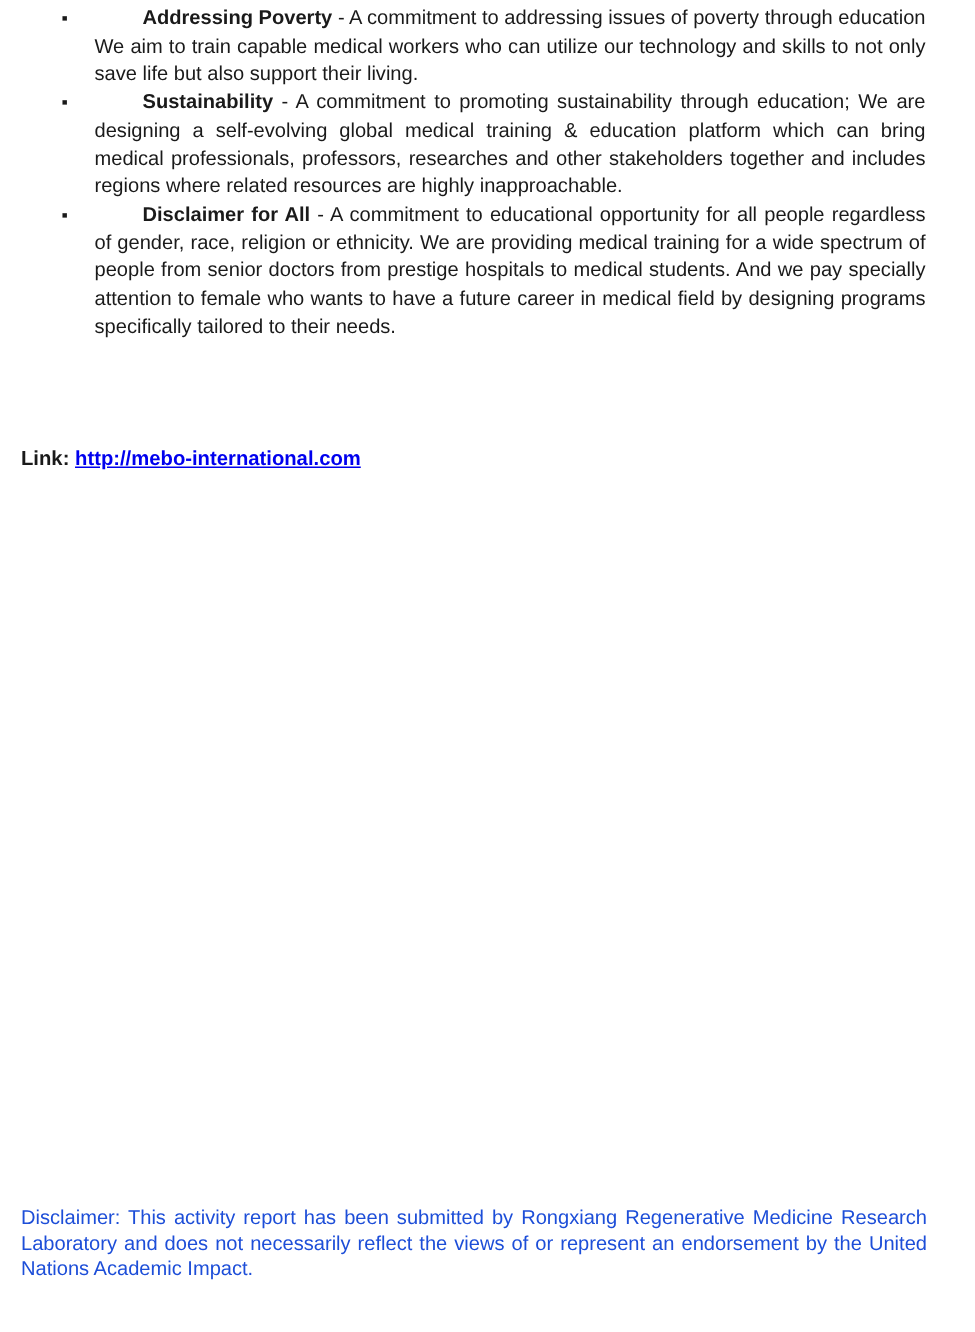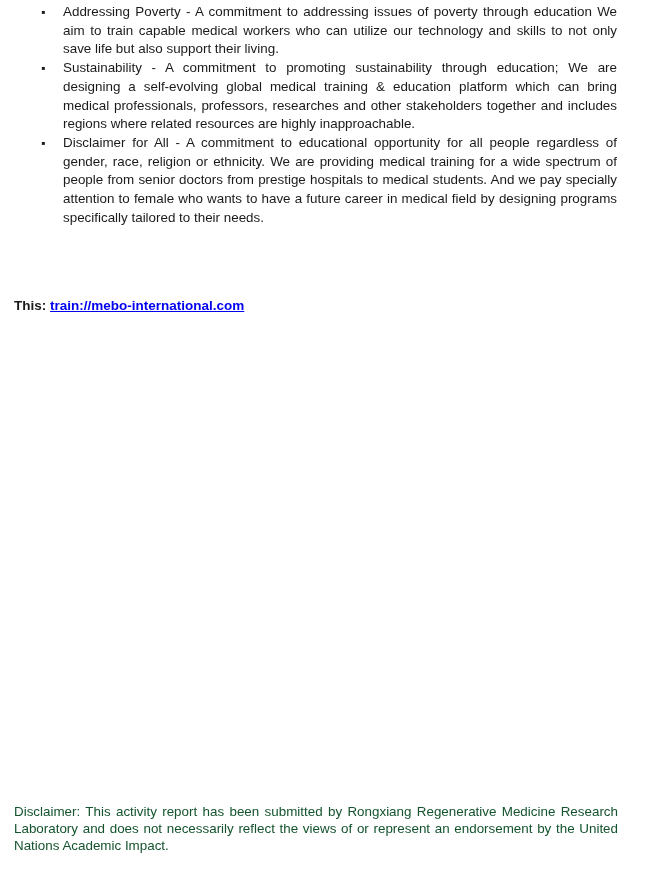--- a/index.html
+++ b/index.html
@@ -29,21 +29,21 @@
     color: #1a1a1a;
   }
   .bullet-marker {
     position: absolute;
     left: 1px;
     top: 0;
     font-size: 12px;
     line-height: 18.7px;
     color: #1a1a1a;
   }
-  .bullet-title { font-weight: normal; }
+  .bullet-title { font-weight: bold; margin-left: 32px; }
   .link-line {
     position: absolute;
     top: 297px;
     left: 14px;
     font-size: 13.5px;
     font-weight: bold;
     line-height: 18px;
     color: #1a1a1a;
     white-space: nowrap;
   }
@@ -53,21 +53,21 @@
     font-weight: bold;
   }
   .disclaimer {
     position: absolute;
     top: 803px;
     left: 14px;
     width: 604px;
     font-size: 13.4px;
     line-height: 17.2px;
     text-align: justify;
-    color: #14532d;
+    color: #1d4ed8;
   }
 </style>
 </head>
 <body>
 
 <div class="page">
 
   <ul class="bullet-list">
 
     <li class="bullet-item">
@@ -84,19 +84,19 @@
 
     <li class="bullet-item">
       <span class="bullet-marker">▪</span>
       <span class="bullet-title">Disclaimer for All</span>
       <span class="bullet-body">- A commitment to educational opportunity for all people regardless of gender, race, religion or ethnicity. We are providing medical training for a wide spectrum of people from senior doctors from prestige hospitals to medical students. And we pay specially attention to female who wants to have a future career in medical field by designing programs specifically tailored to their needs.</span>
     </li>
 
   </ul>
 
   <div class="link-line">
-    <span>This:</span>
-    <a href="#">train://mebo-international.com</a>
+    <span>Link:</span>
+    <a href="#">http://mebo-international.com</a>
   </div>
 
   <p class="disclaimer">Disclaimer: This activity report has been submitted by Rongxiang Regenerative Medicine Research Laboratory and does not necessarily reflect the views of or represent an endorsement by the United Nations Academic Impact.</p>
 
 </div>
 
 </body></html>

